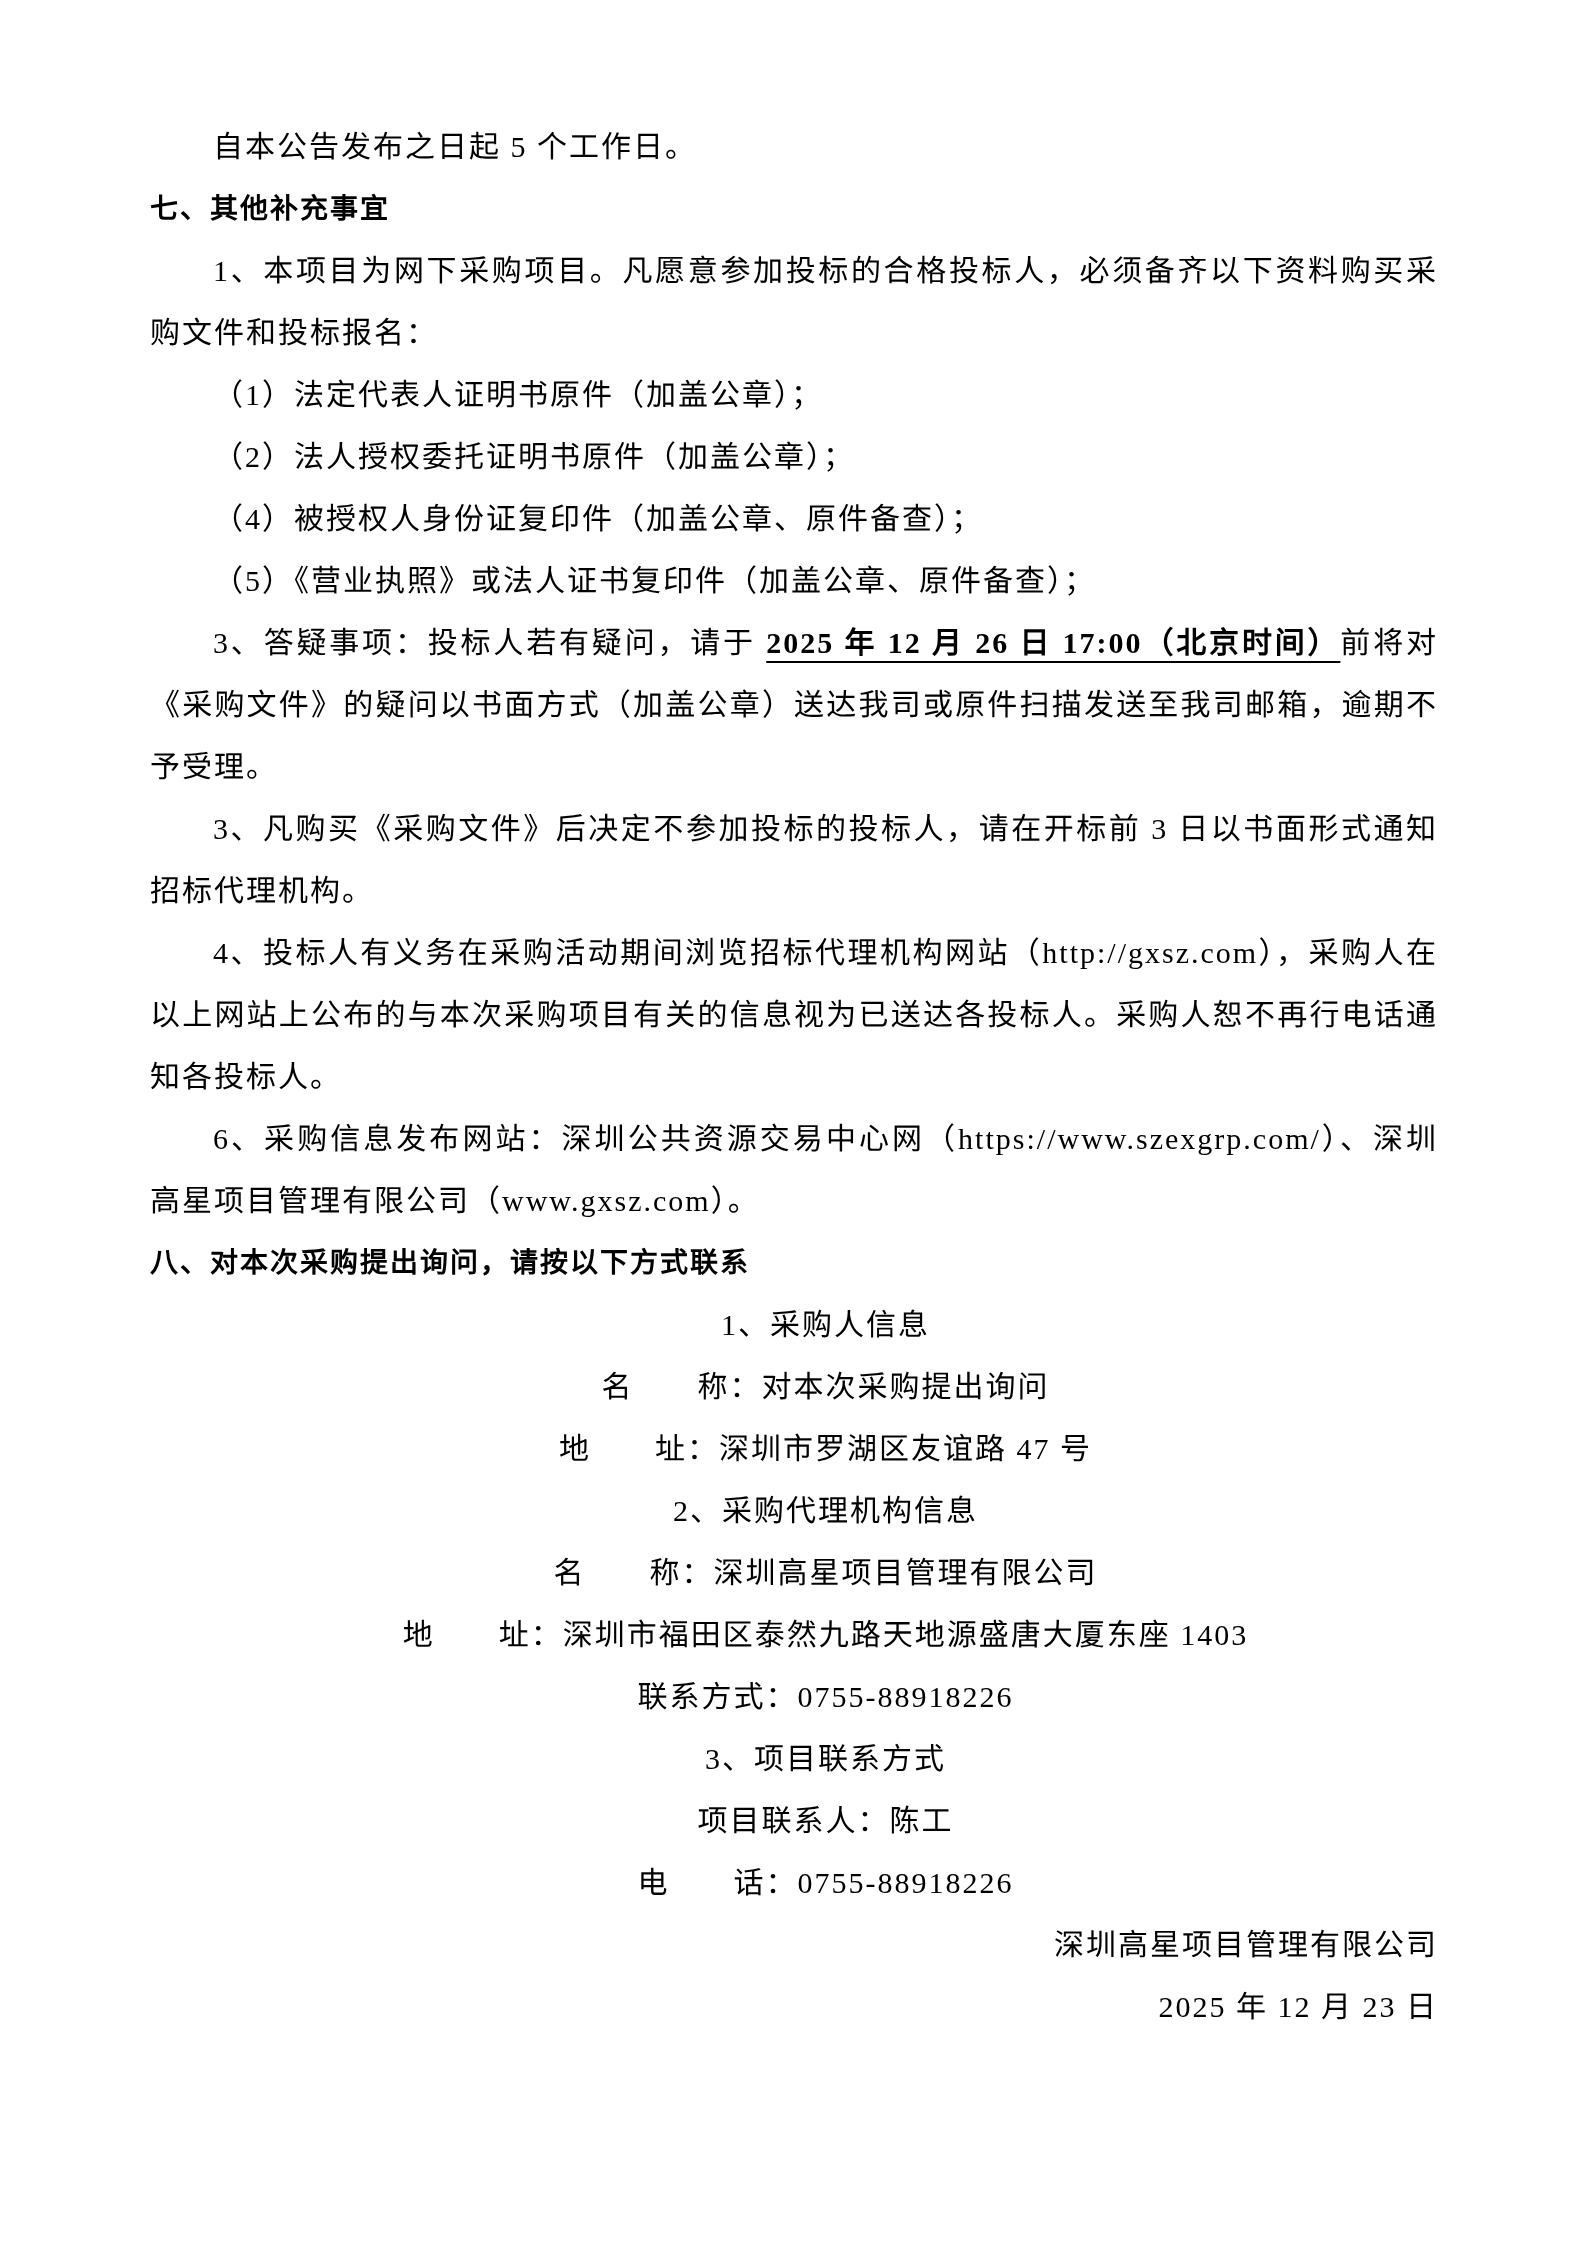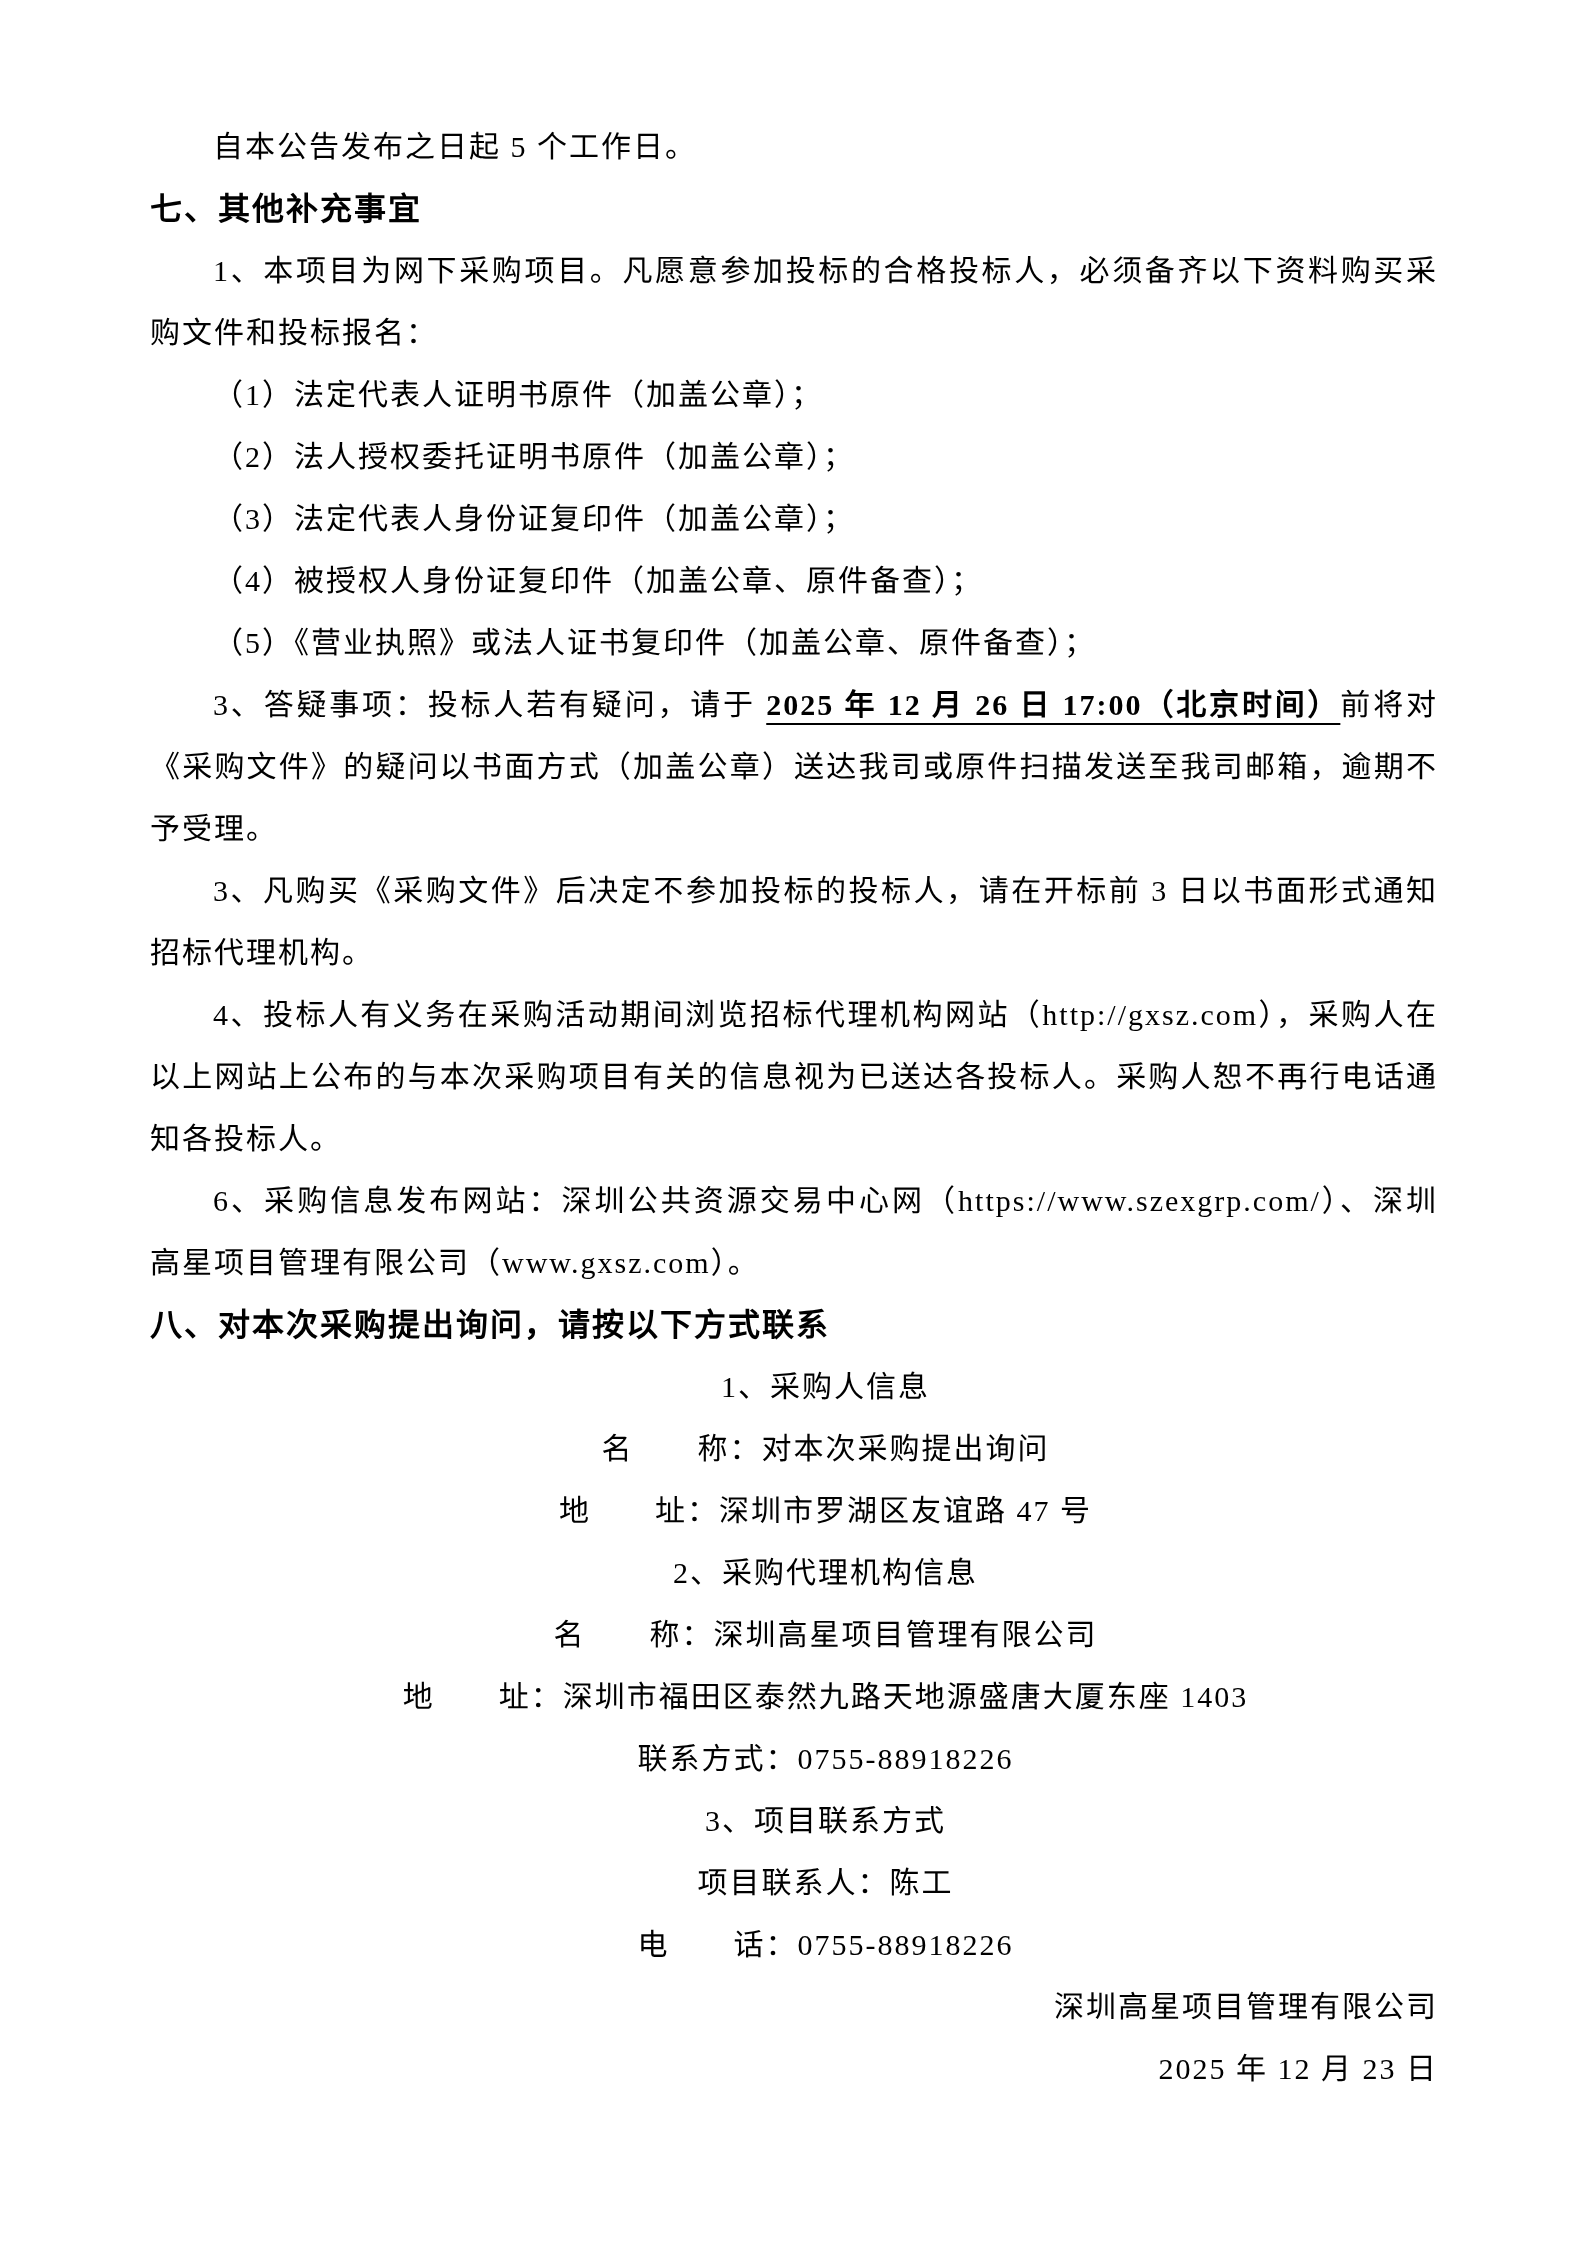--- a/index.html
+++ b/index.html
@@ -29,21 +29,21 @@
   .para {
     margin: 0;
     padding: 0;
   }
   .indent {
     text-indent: 63px;
   }
   .heading {
     margin: 0;
     padding: 0;
-    font-size: 32px;
+    font-size: 28px;
     line-height: 62px;
     font-weight: bold;
     text-indent: 0;
     text-align: left;
   }
   .deadline {
     font-weight: bold;
     text-decoration: underline;
     text-decoration-thickness: 2px;
     text-underline-offset: 8px;
@@ -66,21 +66,20 @@
   <div class="content">
 
     <p class="para indent">自本公告发布之日起 5 个工作日。</p>
 
     <h2 class="heading">七、其他补充事宜</h2>
 
     <p class="para indent">1、本项目为网下采购项目。凡愿意参加投标的合格投标人，必须备齐以下资料购买采购文件和投标报名：</p>
 
     <p class="para indent">（1）法定代表人证明书原件（加盖公章）；</p>
     <p class="para indent">（2）法人授权委托证明书原件（加盖公章）；</p>
-    <p class="para indent">（3）法定代表人身份证复印件（加盖公章）；</p>
     <p class="para indent">（4）被授权人身份证复印件（加盖公章、原件备查）；</p>
     <p class="para indent">（5）《营业执照》或法人证书复印件（加盖公章、原件备查）；</p>
 
     <p class="para indent"><span>3、答疑事项：投标人若有疑问，请于 </span><span class="deadline">2025 年 12 月 26 日 17:00（北京时间）</span><span>前将对《采购文件》的疑问以书面方式（加盖公章）送达我司或原件扫描发送至我司邮箱，逾期不予受理。</span></p>
 
     <p class="para indent">3、凡购买《采购文件》后决定不参加投标的投标人，请在开标前 3 日以书面形式通知招标代理机构。</p>
 
     <p class="para indent">4、投标人有义务在采购活动期间浏览招标代理机构网站（http://gxsz.com），采购人在以上网站上公布的与本次采购项目有关的信息视为已送达各投标人。采购人恕不再行电话通知各投标人。</p>
 
     <p class="para indent">6、采购信息发布网站：深圳公共资源交易中心网（https://www.szexgrp.com/）、深圳高星项目管理有限公司（www.gxsz.com）。</p>

